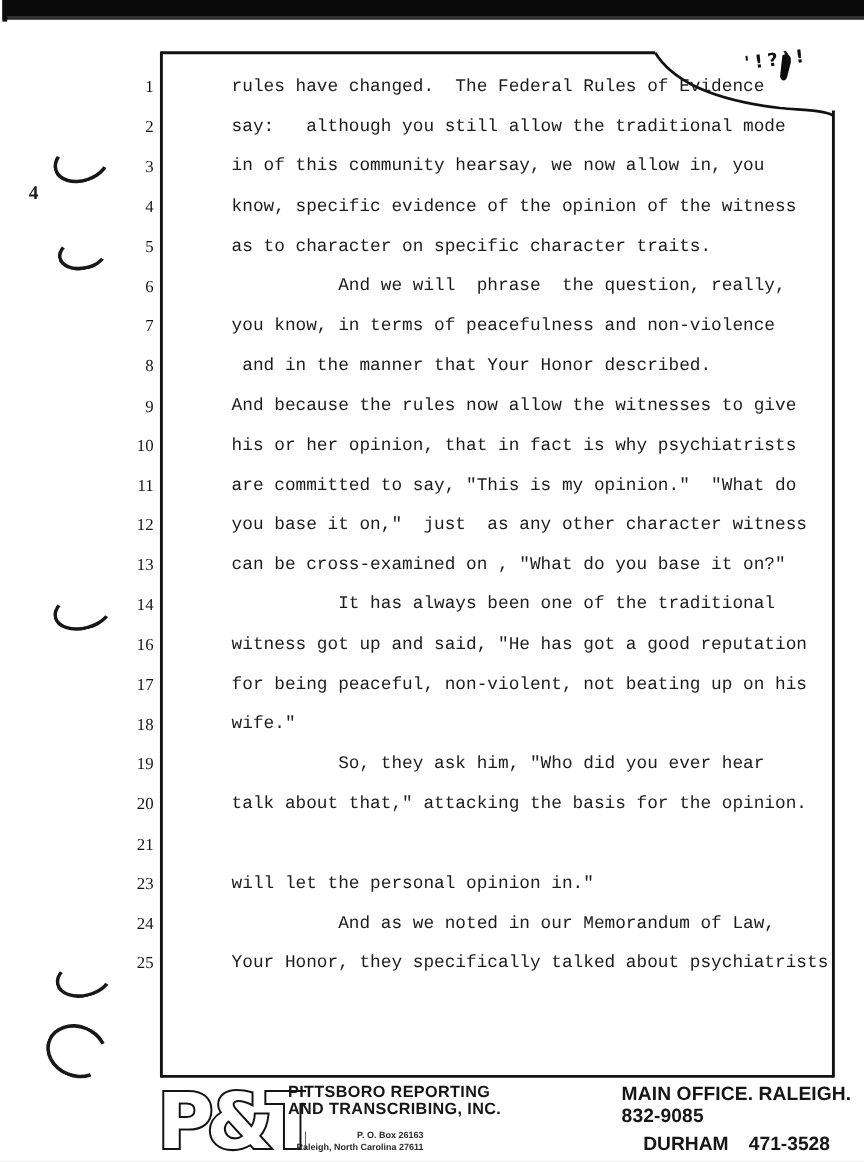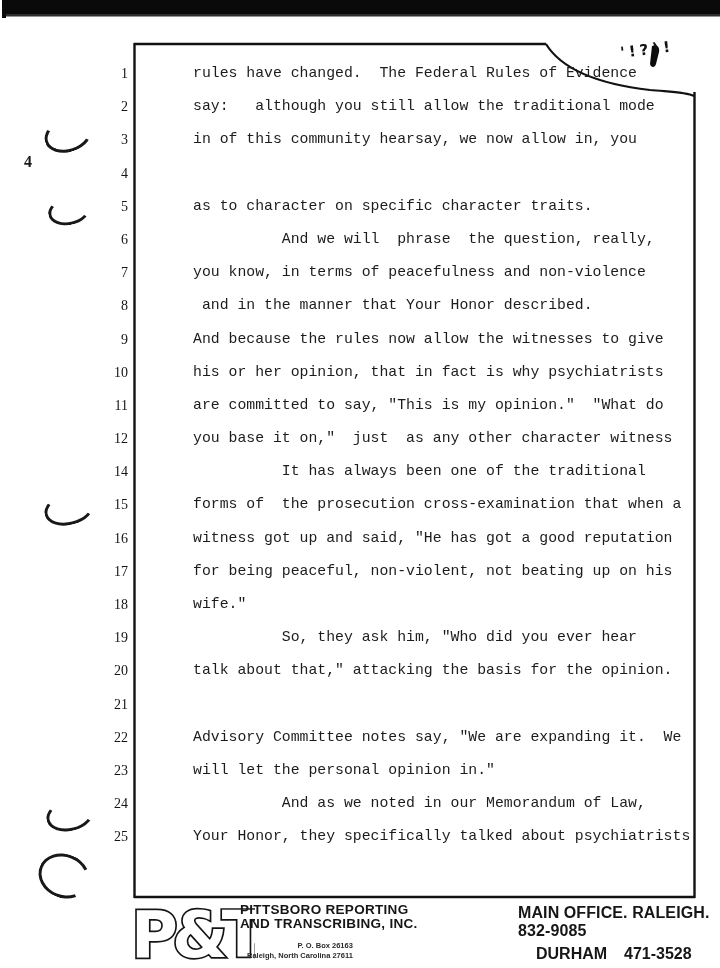--- a/index.html
+++ b/index.html
@@ -104,20 +104,21 @@
       <div class="line-row">
         <span class="line-num">2</span>
         <span class="line-txt">say:   although you still allow the traditional mode</span>
       </div>
       <div class="line-row">
         <span class="line-num">3</span>
         <span class="line-txt">in of this community hearsay, we now allow in, you</span>
       </div>
       <div class="line-row">
         <span class="line-num">4</span>
+        <span class="line-txt">know, specific evidence of the opinion of the witness</span>
       </div>
       <div class="line-row">
         <span class="line-num">5</span>
         <span class="line-txt">as to character on specific character traits.</span>
       </div>
       <div class="line-row">
         <span class="line-num">6</span>
         <span class="line-txt">          And we will  phrase  the question, really,</span>
       </div>
       <div class="line-row">
@@ -138,28 +139,28 @@
       </div>
       <div class="line-row">
         <span class="line-num">11</span>
         <span class="line-txt">are committed to say, "This is my opinion."  "What do</span>
       </div>
       <div class="line-row">
         <span class="line-num">12</span>
         <span class="line-txt">you base it on,"  just  as any other character witness</span>
       </div>
       <div class="line-row">
+        <span class="line-num">13</span>
+        <span class="line-txt">can be cross-examined on , "What do you base it on?"</span>
+      </div>
+      <div class="line-row">
         <span class="line-num">14</span>
         <span class="line-txt">          It has always been one of the traditional</span>
       </div>
       <div class="line-row">
-        <span class="line-num">15</span>
-        <span class="line-txt">forms of  the prosecution cross-examination that when a</span>
-      </div>
-      <div class="line-row">
         <span class="line-num">16</span>
         <span class="line-txt">witness got up and said, "He has got a good reputation</span>
       </div>
       <div class="line-row">
         <span class="line-num">17</span>
         <span class="line-txt">for being peaceful, non-violent, not beating up on his</span>
       </div>
       <div class="line-row">
         <span class="line-num">18</span>
         <span class="line-txt">wife."</span>
@@ -167,24 +168,20 @@
       <div class="line-row">
         <span class="line-num">19</span>
         <span class="line-txt">          So, they ask him, "Who did you ever hear</span>
       </div>
       <div class="line-row">
         <span class="line-num">20</span>
         <span class="line-txt">talk about that," attacking the basis for the opinion.</span>
       </div>
       <div class="line-row">
         <span class="line-num">21</span>
-      </div>
-      <div class="line-row">
-        <span class="line-num">22</span>
-        <span class="line-txt">Advisory Committee notes say, "We are expanding it.  We</span>
       </div>
       <div class="line-row">
         <span class="line-num">23</span>
         <span class="line-txt">will let the personal opinion in."</span>
       </div>
       <div class="line-row">
         <span class="line-num">24</span>
         <span class="line-txt">          And as we noted in our Memorandum of Law,</span>
       </div>
       <div class="line-row">

